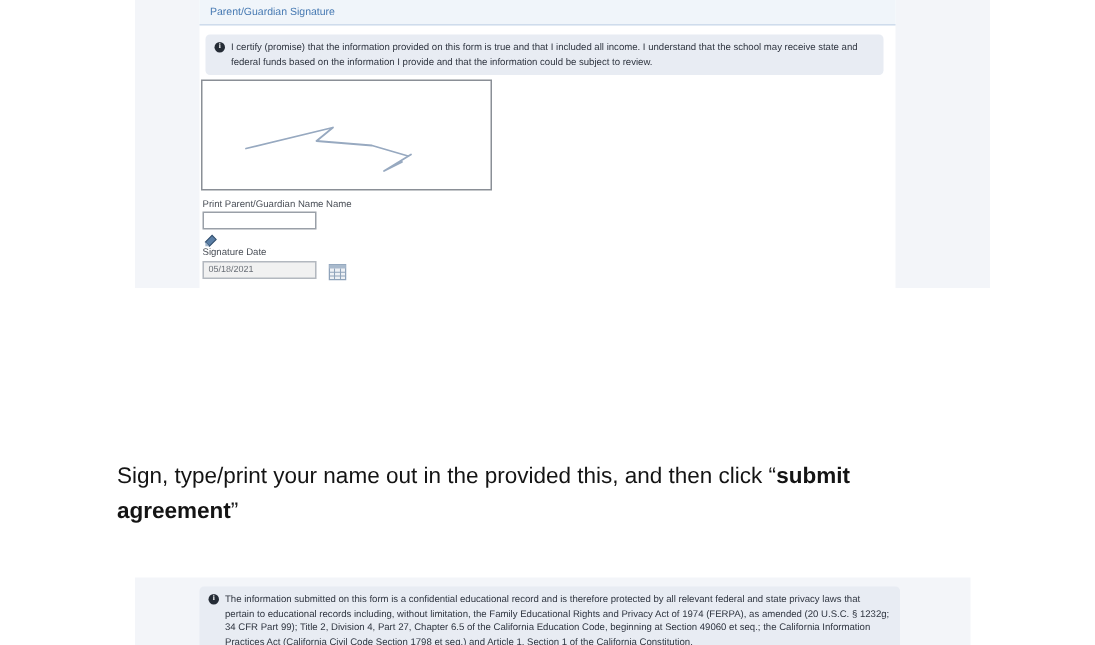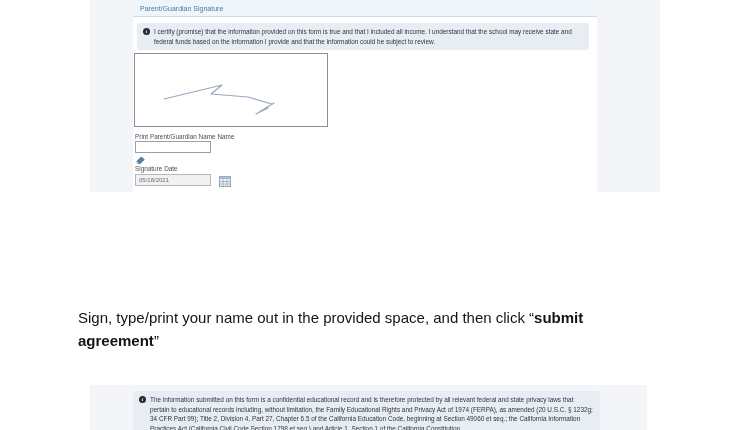--- a/index.html
+++ b/index.html
@@ -175,21 +175,21 @@
         <line x1="1" y1="6.5" x2="11" y2="6.5" stroke="#8fa3ba" stroke-width="0.7"></line>
         <line x1="1" y1="9" x2="11" y2="9" stroke="#8fa3ba" stroke-width="0.7"></line>
         <line x1="4" y1="4" x2="4" y2="11.5" stroke="#8fa3ba" stroke-width="0.7"></line>
         <line x1="8" y1="4" x2="8" y2="11.5" stroke="#8fa3ba" stroke-width="0.7"></line>
       </svg>
 
     </div>
   </div>
 
   <p class="instruction">
-    <span>Sign, type/print your name out in the provided space, and then click “</span><b>submit agreement</b><span>”</span>
+    <span>Sign, type/print your name out in the provided this, and then click “</span><b>submit agreement</b><span>”</span>
   </p>
 
   <div class="shot-bottom">
     <div class="notice notice-bottom">
       <div class="info-icon">i</div>
       <div class="notice-text">The information submitted on this form is a confidential educational record and is therefore protected by all relevant federal and state privacy laws that pertain to educational records including, without limitation, the Family Educational Rights and Privacy Act of 1974 (FERPA), as amended (20 U.S.C. § 1232g; 34 CFR Part 99); Title 2, Division 4, Part 27, Chapter 6.5 of the California Education Code, beginning at Section 49060 et seq.; the California Information Practices Act (California Civil Code Section 1798 et seq.) and Article 1, Section 1 of the California Constitution.</div>
     </div>
   </div>
 
 </div>

